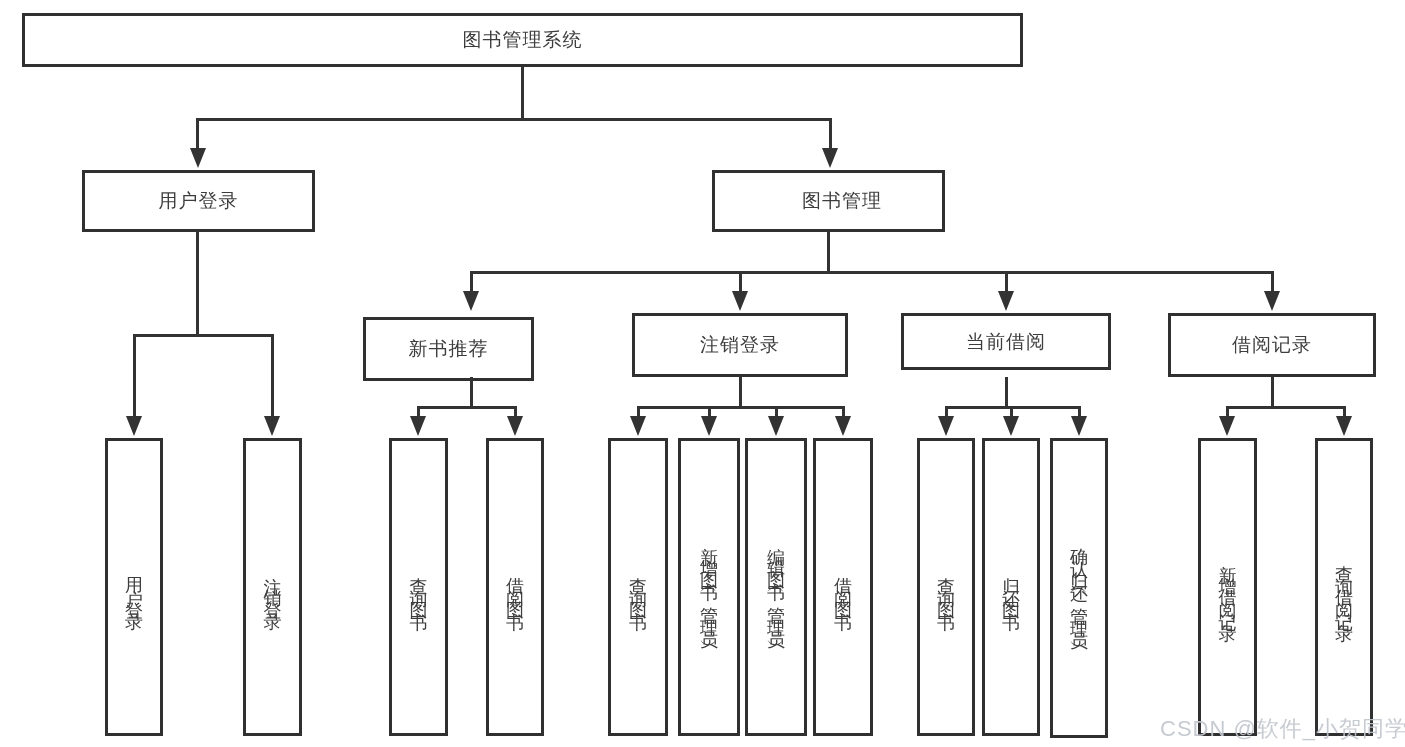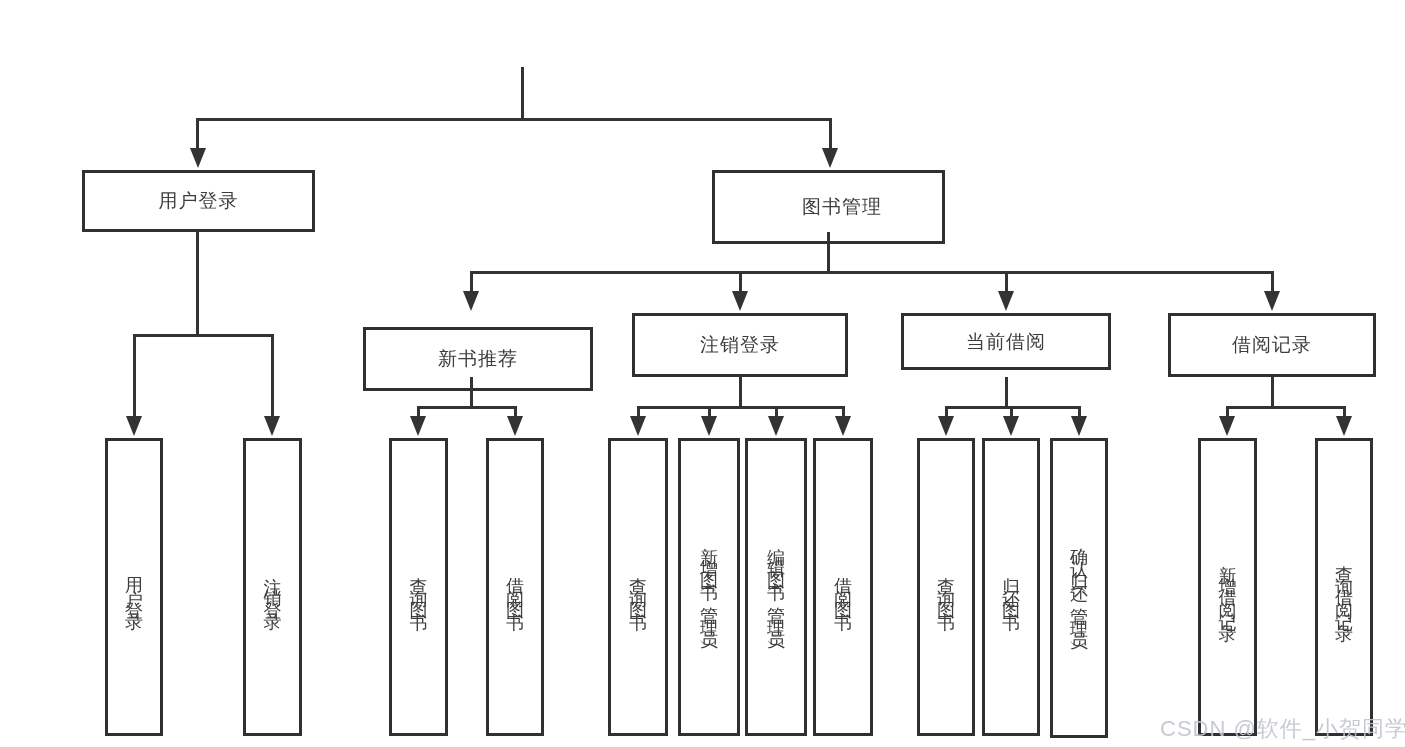--- a/index.html
+++ b/index.html
@@ -34,26 +34,27 @@
     font-size:22px; letter-spacing:1px;
     color:rgba(193,198,205,0.92);
     z-index:10; white-space:nowrap;
   }
 </style>
 </head>
 <body>
 
 <div id="stage">
 
+  <div class="node h" style="left:22px; top:13px; width:1001px; height:54px;">图书管理系统</div>
 
   <div class="node h" style="left:82px; top:170px; width:233px; height:62px;">用户登录</div>
 
-  <div class="node h" style="left:712px; top:170px; width:233px; height:74px;padding-left:27px;">图书管理</div>
+  <div class="node h" style="left:712px; top:170px; width:233px; height:62px;padding-left:27px;">图书管理</div>
 
-  <div class="node h" style="left:363px; top:327px; width:230px; height:64px;">新书推荐</div>
+  <div class="node h" style="left:363px; top:317px; width:171px; height:64px;">新书推荐</div>
 
   <div class="node h" style="left:632px; top:313px; width:216px; height:64px;">注销登录</div>
 
   <div class="node h" style="left:901px; top:313px; width:210px; height:57px;">当前借阅</div>
 
   <div class="node h" style="left:1168px; top:313px; width:208px; height:64px;">借阅记录</div>
 
   <div class="node v" style="left:105px; top:438px; width:58px; height:298px;">用户登录</div>
 
   <div class="node v" style="left:243px; top:438px; width:59px; height:298px;">注销登录</div>

